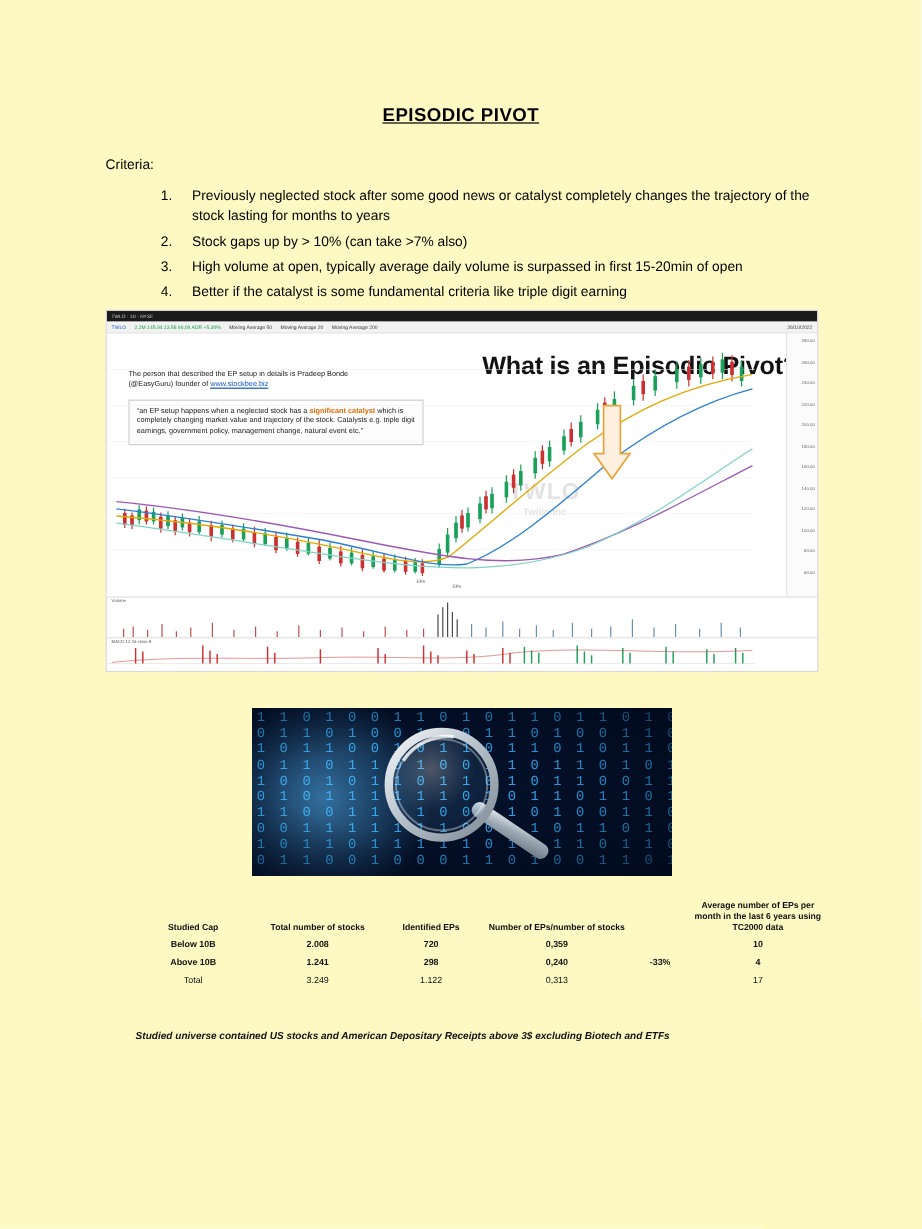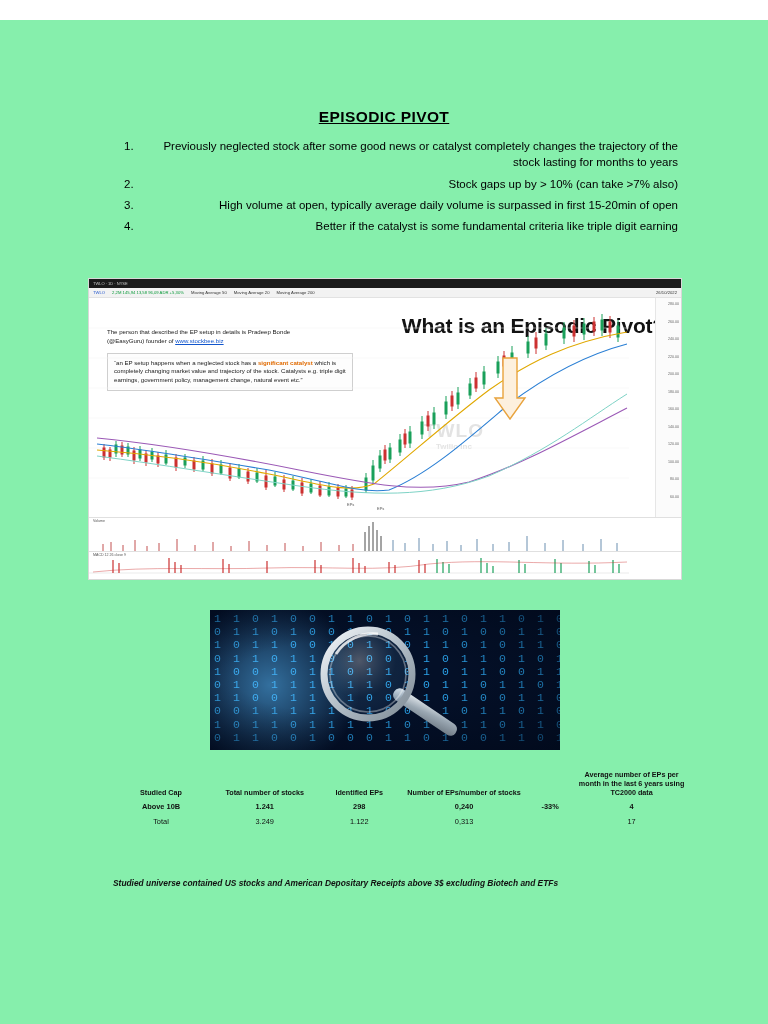--- a/index.html
+++ b/index.html
@@ -11,42 +11,40 @@
     width: 768px;
     height: 1024px;
     font-family: "Liberation Sans", sans-serif;
     color: #000000;
     position: relative;
     overflow: hidden;
   }
   .page {
     position: absolute;
     inset: 0;
-    background: #86efac;
-    margin-top: 20px;
+    background: #fef9c3;
   }
   .doc-title {
     text-align: center;
     font-size: 15.5px;
     font-weight: bold;
     text-decoration: underline;
     letter-spacing: 0.4px;
     margin-top: 88px;
   }
   .criteria-label {
     font-size: 11.5px;
     margin-left: 88px;
     margin-top: 26px;
   }
   ol.criteria {
     margin: 12px 0 0 0;
-    padding-left: 8px;
+    padding-left: 18px;
     list-style: none;
     counter-reset: crit;
-    text-align: right;
   }
   ol.criteria li {
     position: relative;
     counter-increment: crit;
     font-size: 11.5px;
     line-height: 1.42;
     margin-left: 116px;
     margin-right: 90px;
     margin-bottom: 5px;
     padding-left: 26px;
@@ -255,20 +253,21 @@
     color: #111;
   }
 </style>
 </head>
 <body>
 
 <div class="page">
 
   <div class="doc-title">EPISODIC PIVOT</div>
 
+  <div class="criteria-label">Criteria:</div>
 
   <ol class="criteria">
     <li>Previously neglected stock after some good news or catalyst completely changes the trajectory of the stock lasting for months to years</li>
     <li>Stock gaps up by &gt; 10% (can take &gt;7% also)</li>
     <li>High volume at open, typically average daily volume is surpassed in first 15-20min of open</li>
     <li>Better if the catalyst is some fundamental criteria like triple digit earning</li>
   </ol>
 
   <div class="chart-figure">
 
@@ -620,20 +619,28 @@
           <th style="width:110px">Studied Cap</th>
           <th style="width:118px">Total number of stocks</th>
           <th style="width:88px">Identified EPs</th>
           <th style="width:140px">Number of EPs/number of stocks</th>
           <th style="width:44px"></th>
           <th style="width:132px">Average number of EPs per month in the last 6 years using TC2000 data</th>
         </tr>
       </thead>
       <tbody>
         <tr>
+          <td class="first">Below 10B</td>
+          <td>2.008</td>
+          <td>720</td>
+          <td>0,359</td>
+          <td></td>
+          <td>10</td>
+        </tr>
+        <tr>
           <td class="first">Above 10B</td>
           <td>1.241</td>
           <td>298</td>
           <td>0,240</td>
           <td>-33%</td>
           <td>4</td>
         </tr>
         <tr class="total">
           <td class="first">Total</td>
           <td>3.249</td>

